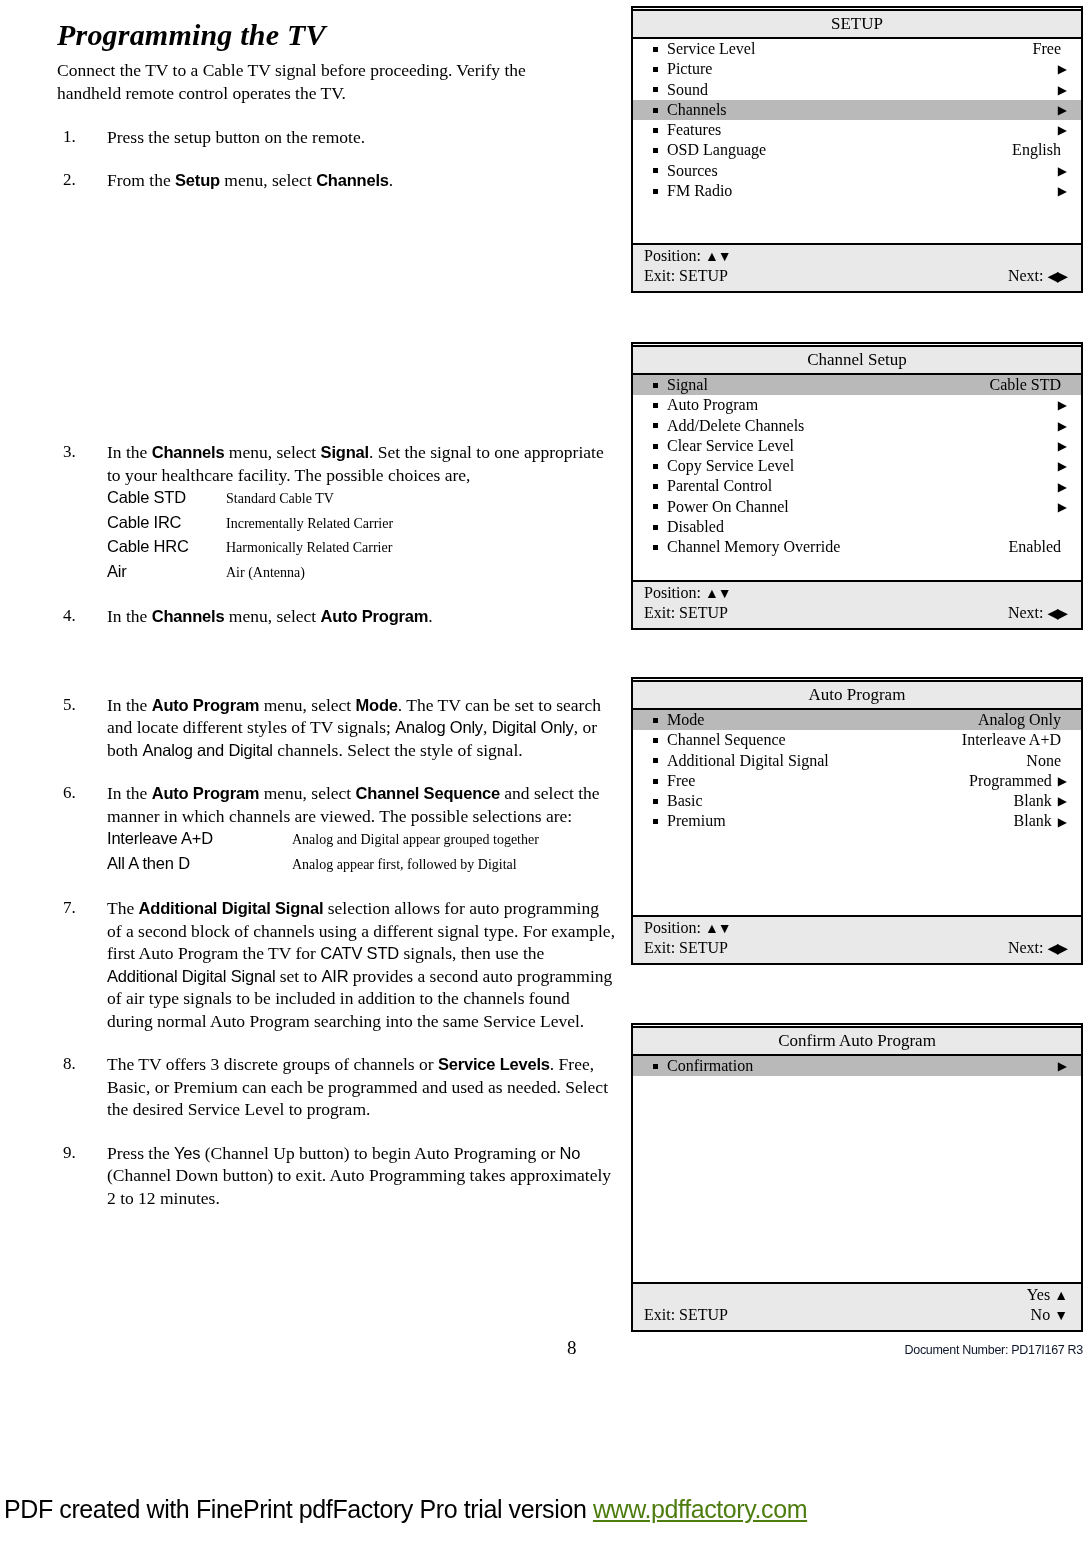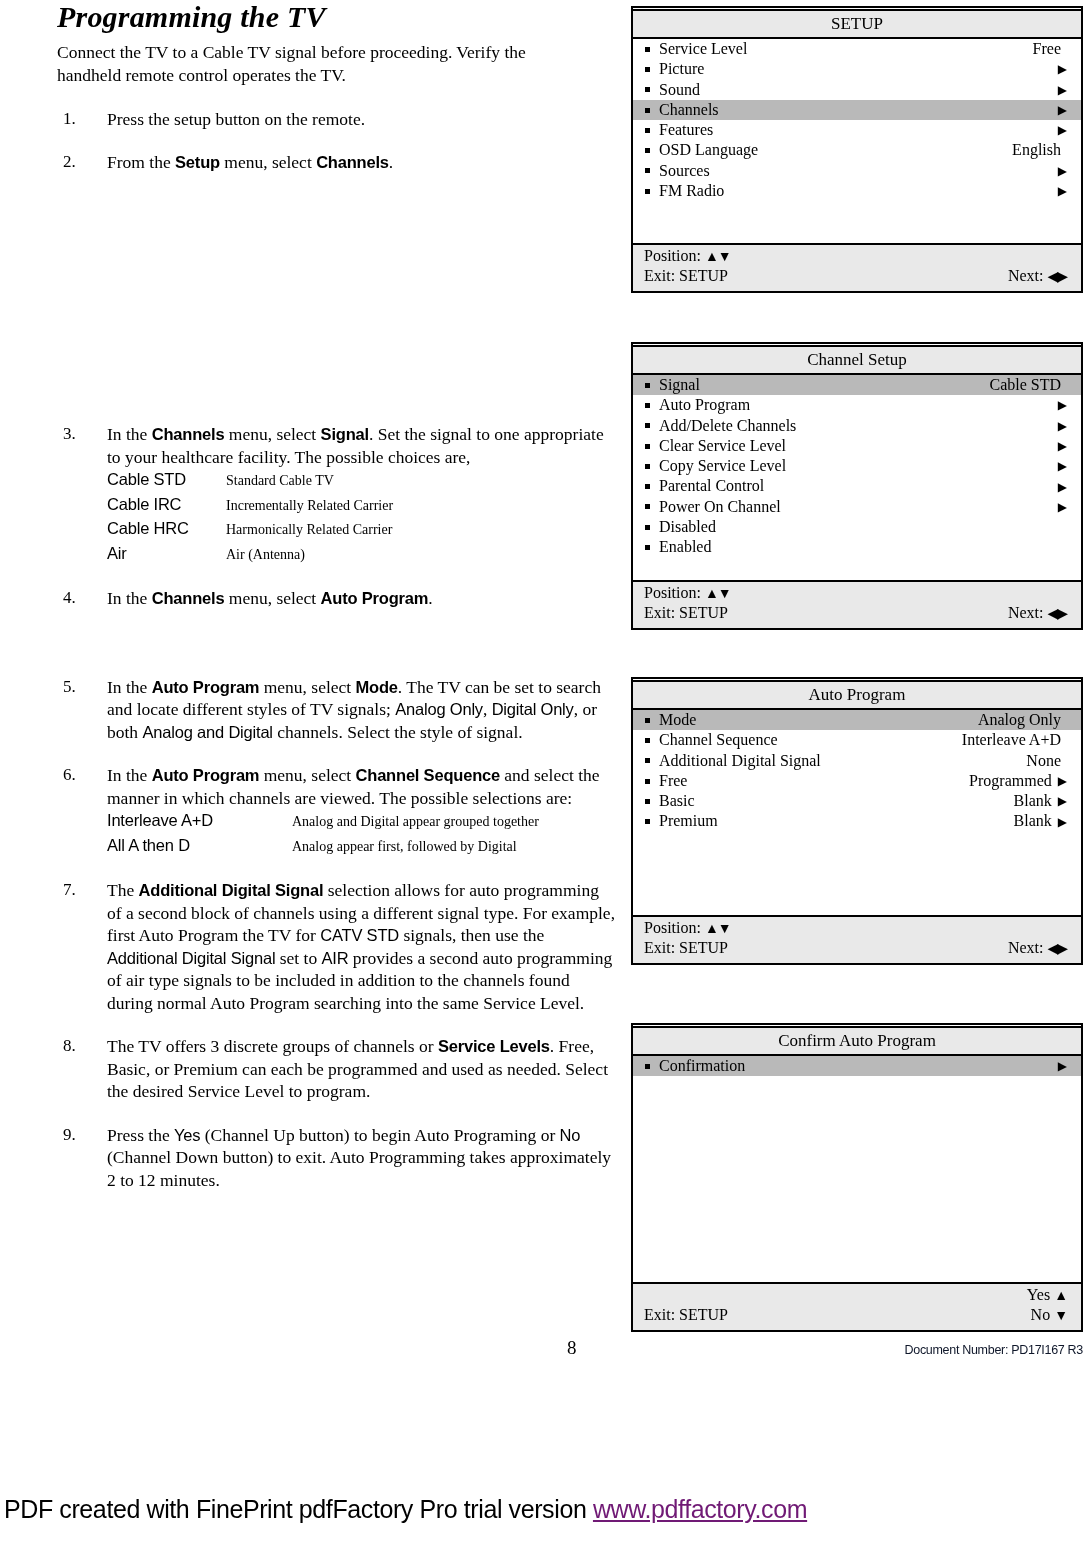--- a/index.html
+++ b/index.html
@@ -22,21 +22,21 @@
     left: 57px;
     top: 0px;
     width: 560px;
   }
   .page-heading {
     font-family: "Liberation Serif", serif;
     font-weight: bold;
     font-style: italic;
     font-size: 30px;
     line-height: 34px;
-    margin: 0 0 7px 0;
+    margin: 18px 0 7px 0;
     letter-spacing: 0.2px;
   }
   .intro-para {
     font-size: 17.5px;
     line-height: 22.5px;
     margin: 0;
     width: 523px;
   }
 
   ol.steps {
@@ -103,21 +103,21 @@
     height: 26px;
   }
   .osd-body {
     background: #ffffff;
     padding: 0;
   }
   .osd-row {
     display: flex;
     align-items: center;
     height: 20.3px;
-    padding: 0 14px 0 12px;
+    padding: 0 14px 0 20px;
     font-size: 16px;
     line-height: 20.3px;
   }
   .osd-row.selected { background: #b9b9b9; }
   .bullet {
     display: inline-block;
     width: 5px;
     height: 5px;
     background: #000;
     margin-right: 9px;
@@ -169,21 +169,21 @@
     position: absolute;
     left: 4px;
     top: 1495px;
     font-family: "Liberation Sans", sans-serif;
     font-size: 25px;
     letter-spacing: -0.4px;
     white-space: nowrap;
   }
   .pdf-banner a,
   .pdf-link {
-    color: #701a75;
+    color: #4d7c0f;
     text-decoration: underline;
   }
 </style>
 </head>
 <body>
 
 <div class="left-col">
 
   <h1 class="page-heading">Programming the TV</h1>
 
@@ -354,20 +354,21 @@
       <span class="osd-value"></span>
       <span class="osd-arrow">▶</span>
     </div>
     <div class="osd-row">
       <span class="bullet"></span>
       <span class="osd-value">Disabled</span>
       <span class="osd-arrow"></span>
     </div>
     <div class="osd-row">
       <span class="bullet"></span>
+      <span class="osd-label">Channel Memory Override</span>
       <span class="osd-value">Enabled</span>
       <span class="osd-arrow"></span>
     </div>
     <div class="osd-spacer" style="height:22px;"></div>
   </div>
   <div class="osd-footer">
     <span class="f-tl"><span>Position:</span> <span class="tri">▲▼</span></span>
     <span class="f-bl">Exit: SETUP</span>
     <span class="f-br"><span>Next:</span> <span class="tri">◀▶</span></span>
   </div>

